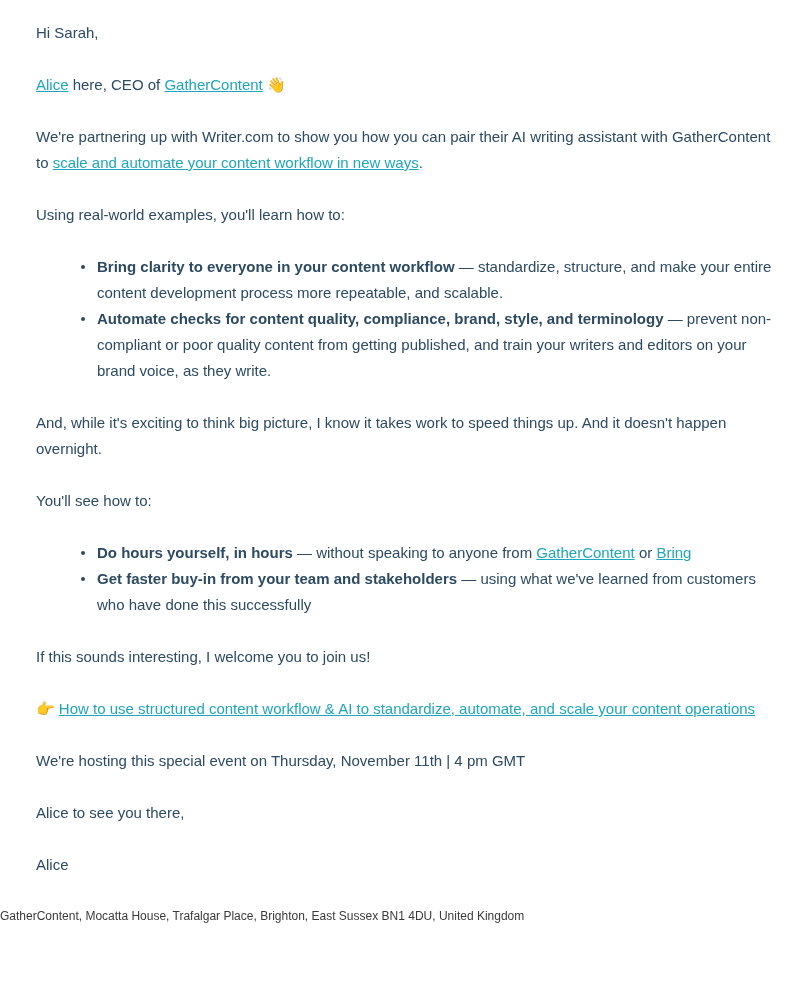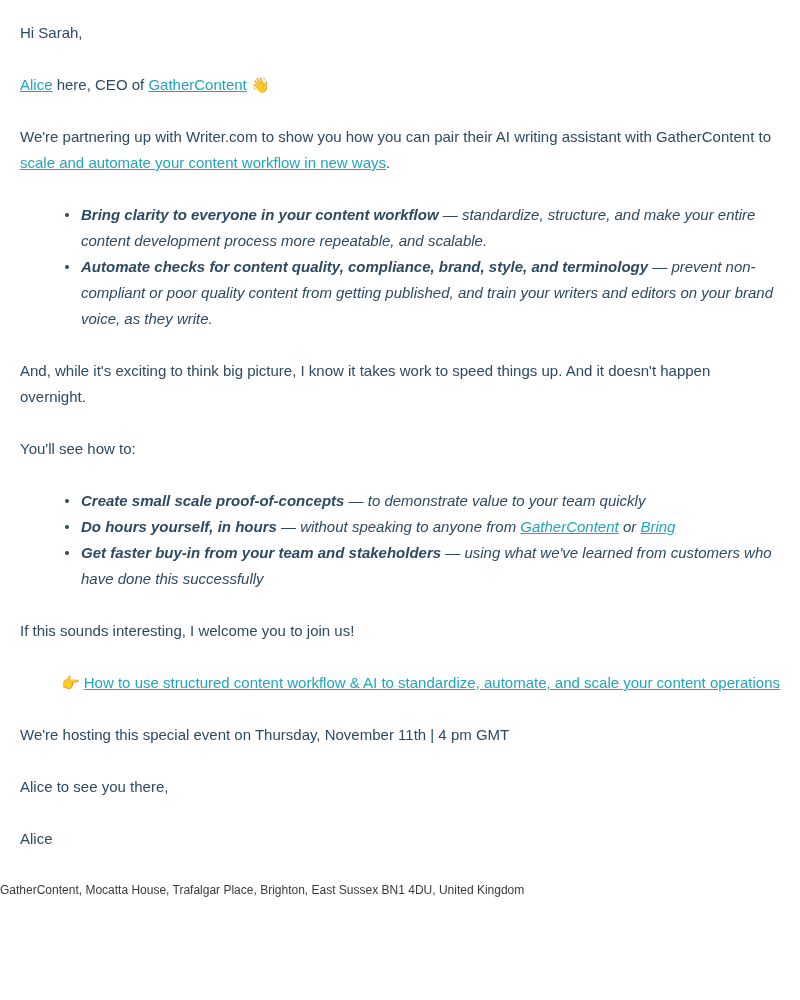--- a/index.html
+++ b/index.html
@@ -13,36 +13,36 @@
     height: 1000px;
     overflow: hidden;
     font-family: "Liberation Sans", sans-serif;
     color: #2d4a63;
     -webkit-font-smoothing: antialiased;
   }
 
   #email-body {
     padding: 20px 20px 0 20px;
     box-sizing: border-box;
+    margin-left: 16px;
   }
 
   .para {
     font-size: 15px;
     line-height: 26px;
     margin: 0 0 26px 0;
     color: #2d4a63;
     max-width: 760px;
   }
 
   ul.bullets {
     margin: 0 0 26px 0;
     padding: 0 0 0 41px;
     list-style: none;
     max-width: 755px;
-    font-style: italic;
   }
 
   ul.bullets li {
     font-size: 15px;
     line-height: 26px;
     margin: 0 0 0 0;
     position: relative;
     padding-left: 20px;
     color: #2d4a63;
   }
@@ -69,21 +69,20 @@
   .emoji {
     font-family: "DejaVu Sans", sans-serif;
     font-size: 15px;
     line-height: 1;
   }
 
   .cta-line {
     font-size: 15px;
     line-height: 26px;
     margin: 0 0 26px 0;
-    text-align: right;
   }
   .cta-line a.link { font-size: 15px; }
 
   #email-footer {
     padding: 0 0 0 0;
     margin-top: 28px;
   }
   .footer-address {
     font-size: 12px;
     line-height: 20px;
@@ -97,32 +96,32 @@
 
 <div id="email-body">
 
   <p class="para"><span>Hi Sarah,</span></p>
 
   <p class="para"><a class="link">Alice</a><span> here, CEO of </span><a class="link">GatherContent</a><span> </span><span class="emoji">👋</span></p>
 
 
   <p class="para"><span>We're partnering up with Writer.com to show you how you can pair their AI writing assistant with GatherContent to </span><a class="link">scale and automate your content workflow in new ways</a><span>.</span></p>
 
+  <p class="para"><span>Using real-world examples, you'll learn how to:</span></p>
 
   <ul class="bullets">
       <li><b>Bring clarity to everyone in your content workflow</b><span> — standardize, structure, and make your entire content development process more repeatable, and scalable.</span></li>
       <li><b>Automate checks for content quality, compliance, brand, style, and terminology</b><span> — prevent non-compliant or poor quality content from getting published, and train your writers and editors on your brand voice, as they write.</span></li>
     </ul>
 
   <p class="para"><span>And, while it's exciting to think big picture, I know it takes work to speed things up. And it doesn't happen overnight.</span></p>
 
   <p class="para"><span>You'll see how to:</span></p>
 
   <ul class="bullets">
-      <li><b>Create small scale proof-of-concepts</b><span> — to demonstrate value to your team quickly</span></li>
       <li><b>Do hours yourself, in hours</b><span> — without speaking to anyone from </span><a class="link">GatherContent</a><span> or </span><a class="link">Bring</a></li>
       <li><b>Get faster buy-in from your team and stakeholders</b><span> — using what we've learned from customers who have done this successfully</span></li>
     </ul>
 
   <p class="para"><span>If this sounds interesting, I welcome you to join us!</span></p>
 
   <p class="cta-line"><span class="emoji">👉</span><span> </span><a class="link">How to use structured content workflow &amp; AI to standardize, automate, and scale your content operations</a></p>
 
   <p class="para"><span>We're hosting this special event on Thursday, November 11th | 4 pm GMT</span></p>
 

